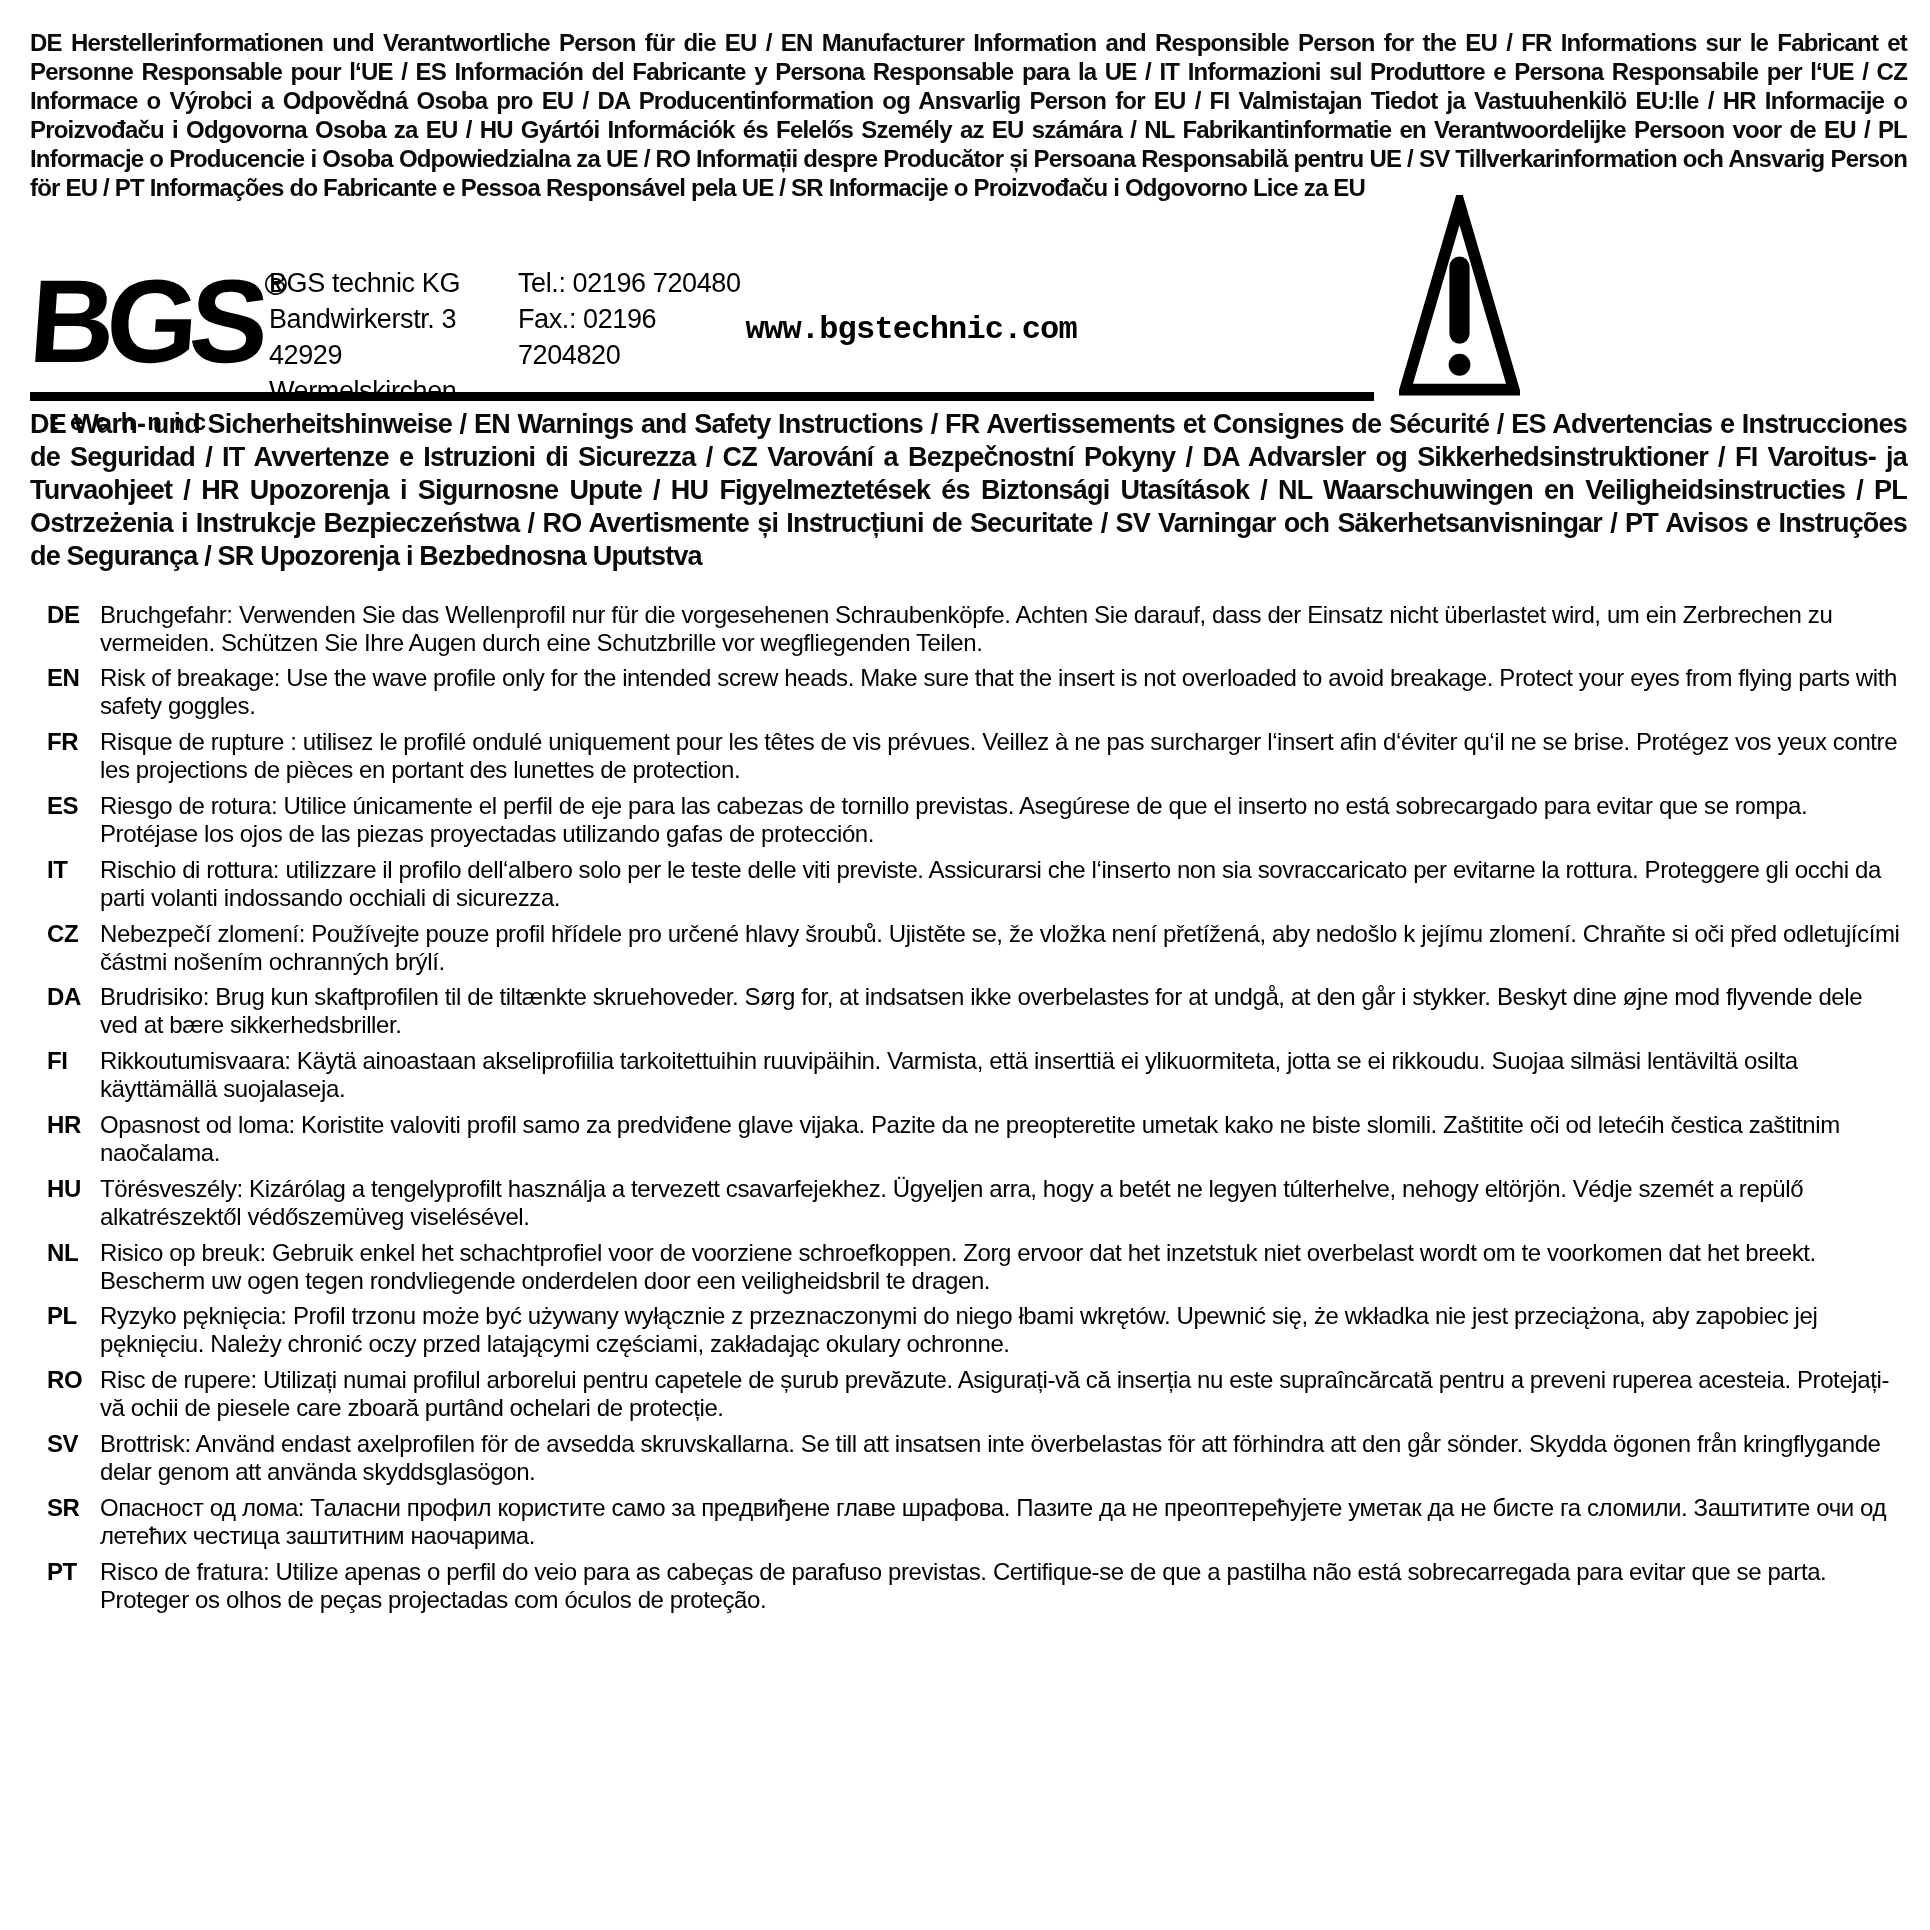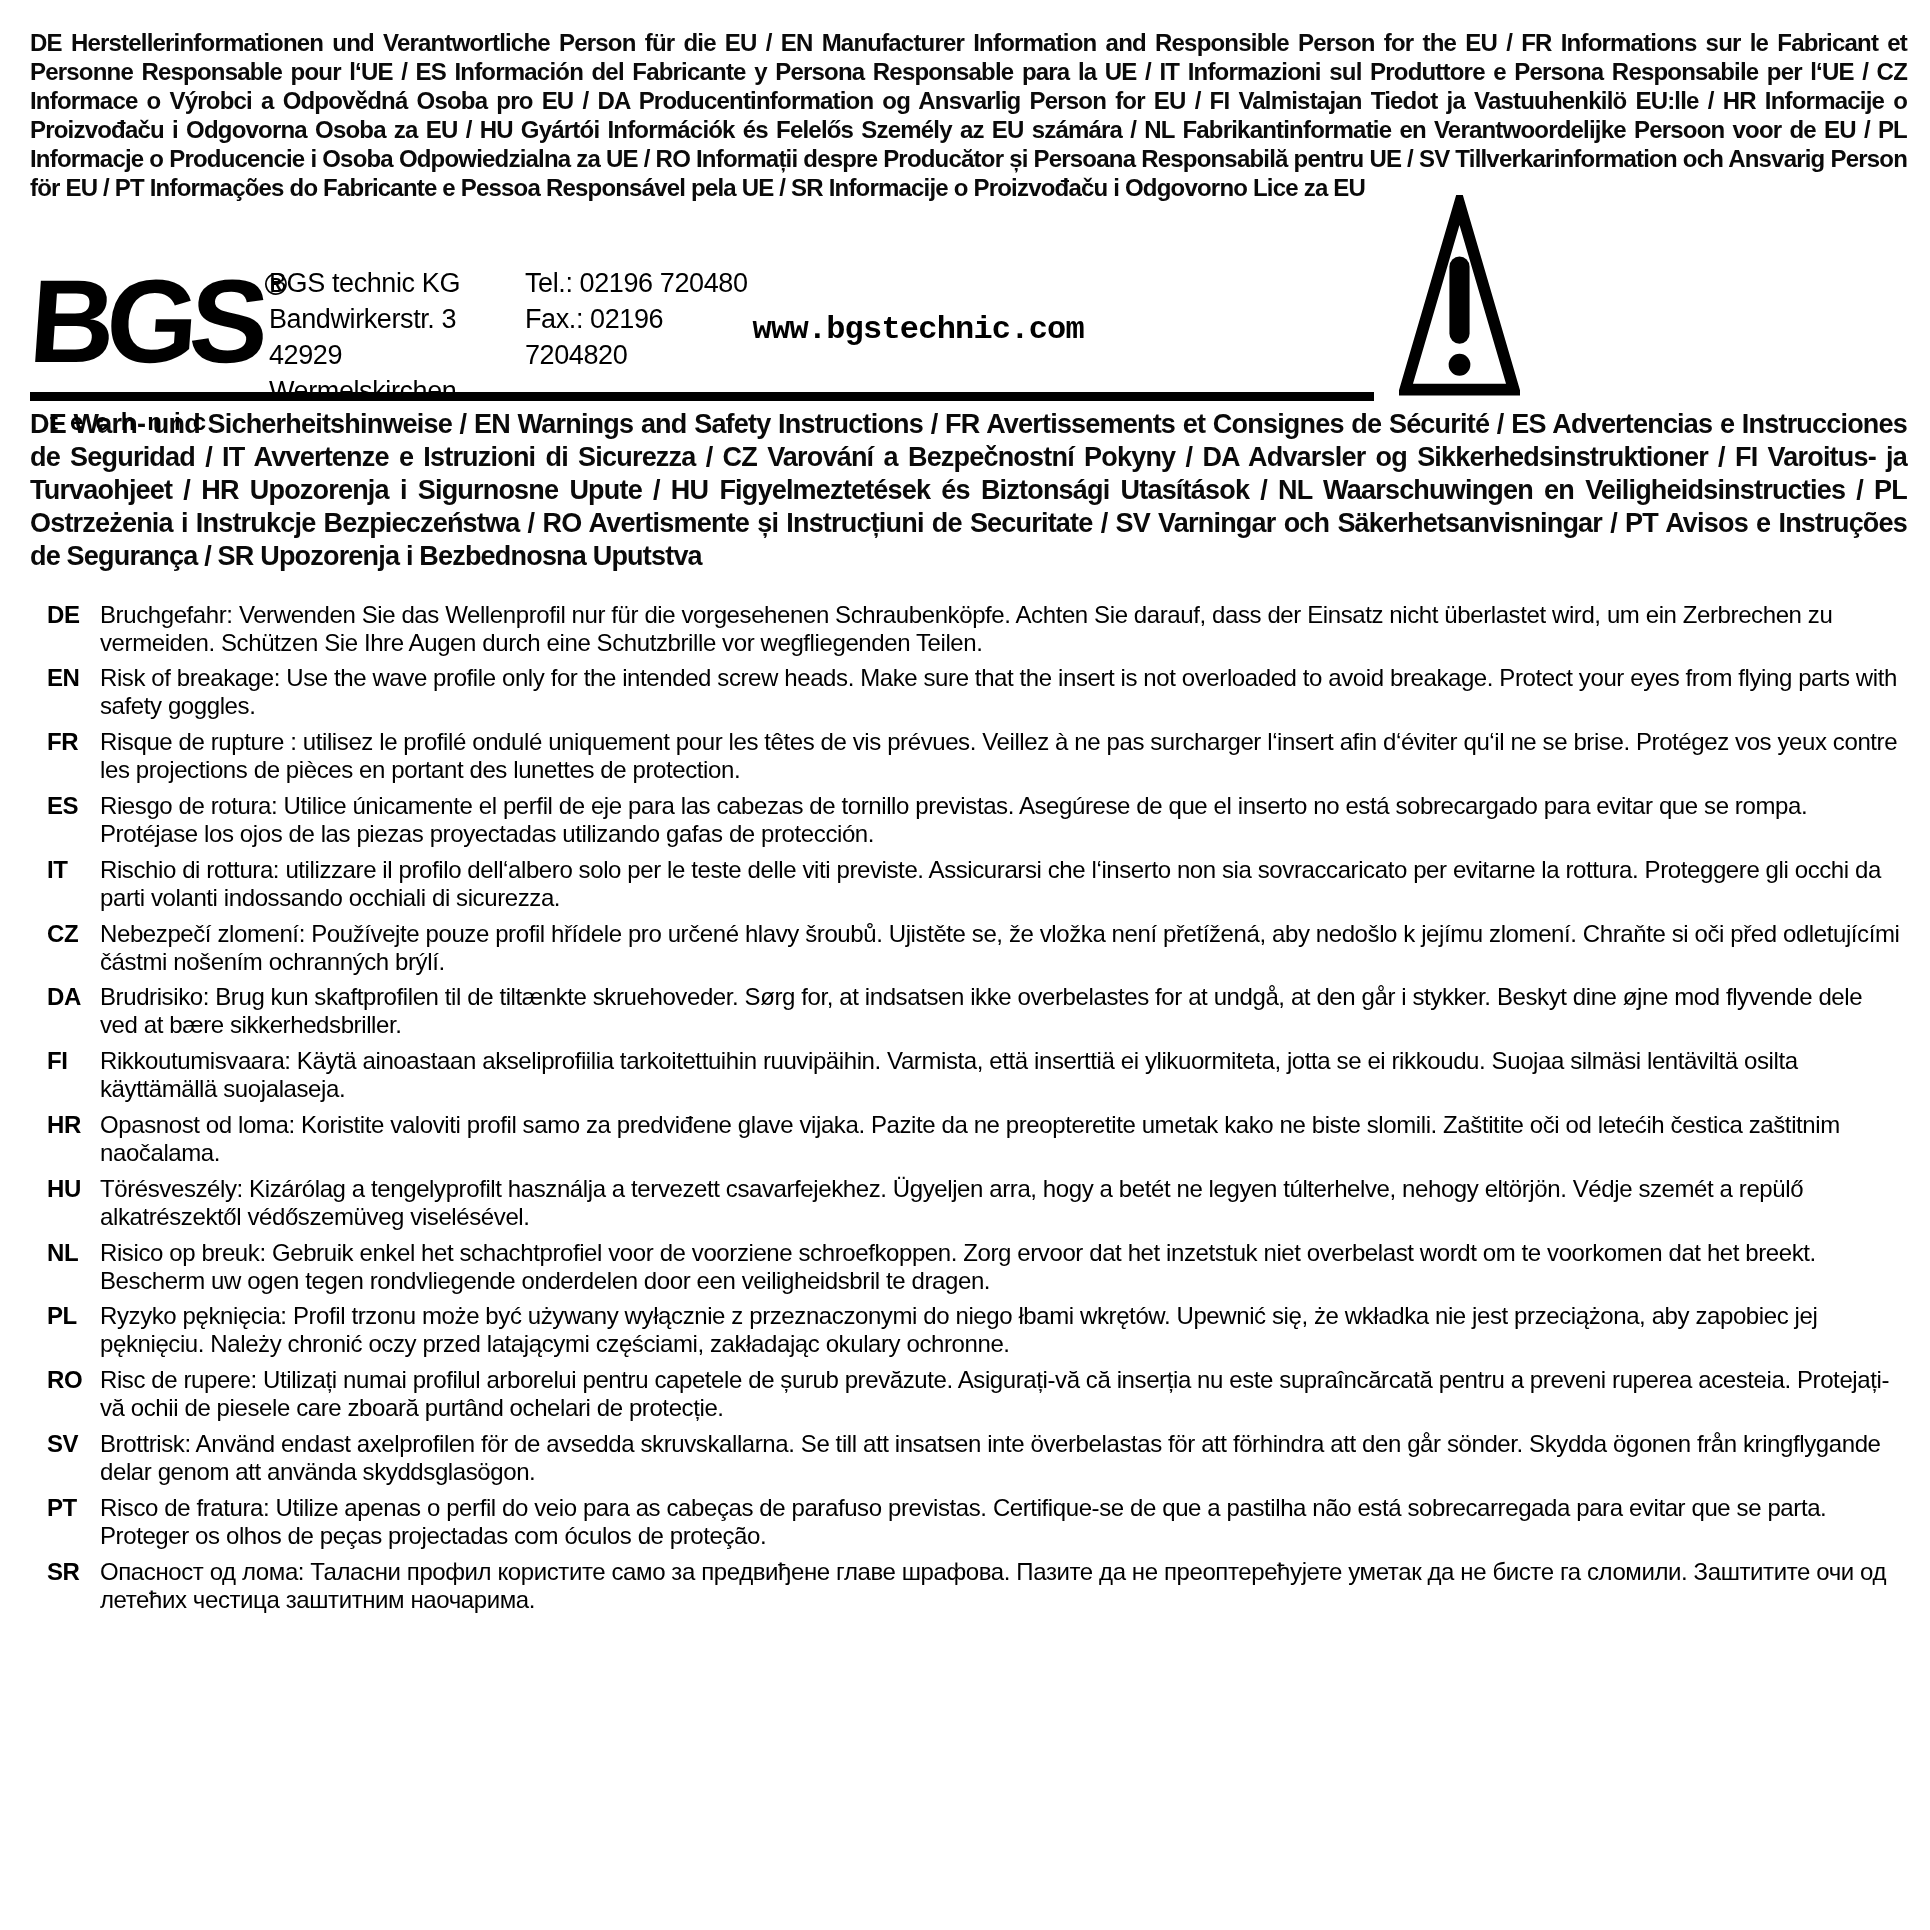--- a/index.html
+++ b/index.html
@@ -72,21 +72,20 @@
     line-height: 36px;
     letter-spacing: -0.4px;
   }
   .contact {
     width: 226px;
     flex: none;
     margin-top: 26.5px;
     font-size: 27px;
     line-height: 36px;
     letter-spacing: -0.4px;
-    margin-left: 7px;
   }
   .website {
     margin-left: 1.6px;
     margin-top: 73px;
     font-size: 32px;
     font-weight: bold;
     letter-spacing: -0.8px;
     font-family: Liberation Mono, monospace;
   }
   
@@ -229,23 +228,23 @@
     </li>
     <li class="warn-item">
       <span class="code">RO</span>
       <span class="txt">Risc de rupere: Utilizați numai profilul arborelui pentru capetele de șurub prevăzute. Asigurați-vă că inserția nu este supraîncărcată pentru a preveni ruperea acesteia. Protejați-vă ochii de piesele care zboară purtând ochelari de protecție.</span>
     </li>
     <li class="warn-item">
       <span class="code">SV</span>
       <span class="txt">Brottrisk: Använd endast axelprofilen för de avsedda skruvskallarna. Se till att insatsen inte överbelastas för att förhindra att den går sönder. Skydda ögonen från kringflygande delar genom att använda skyddsglasögon.</span>
     </li>
     <li class="warn-item">
+      <span class="code">SR</span>
+      <span class="txt">Опасност од лома: Таласни профил користите само за предвиђене главе шрафова. Пазите да не преоптерећујете уметак да не бисте га сломили. Заштитите очи од летећих честица заштитним наочарима.</span>
+    </li>
+    <li class="warn-item">
       <span class="code">PT</span>
       <span class="txt">Risco de fratura: Utilize apenas o perfil do veio para as cabeças de parafuso previstas. Certifique-se de que a pastilha não está sobrecarregada para evitar que se parta. Proteger os olhos de peças projectadas com óculos de proteção.</span>
     </li>
-    <li class="warn-item">
-      <span class="code">SR</span>
-      <span class="txt">Опасност од лома: Таласни профил користите само за предвиђене главе шрафова. Пазите да не преоптерећујете уметак да не бисте га сломили. Заштитите очи од летећих честица заштитним наочарима.</span>
-    </li>
   </ul>
 
 </div>
 
 
 </body></html>

